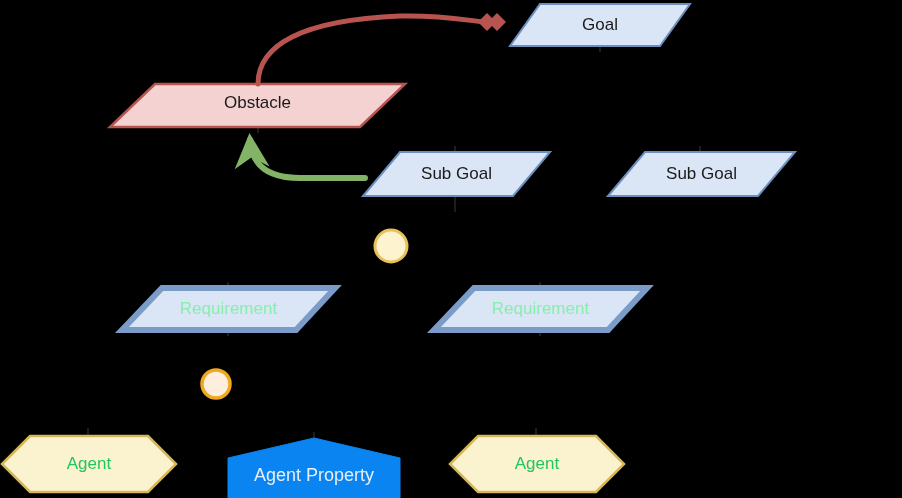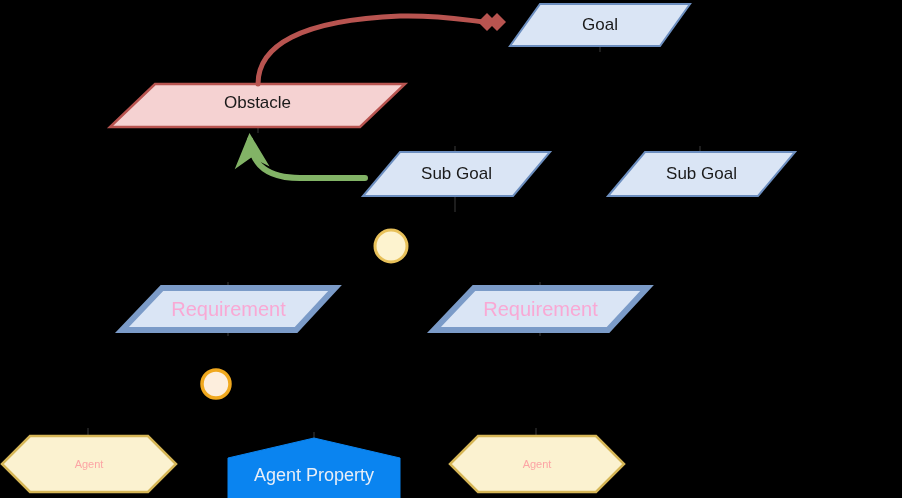--- a/index.html
+++ b/index.html
@@ -37,26 +37,26 @@
   }
   .lbl-goal {
     font-size: 17px;
     color: #1a1a1a;
   }
   .lbl-obstacle {
     font-size: 17px;
     color: #1a1a1a;
   }
   .lbl-requirement {
-    font-size: 20px;
-    color: #f9a8d4;
+    font-size: 17px;
+    color: #86efac;
   }
   .lbl-agent {
-    font-size: 11px;
-    color: #fca5a5;
+    font-size: 17px;
+    color: #22c55e;
   }
   .lbl-domprop {
     font-size: 18px;
     color: #e8eef7;
   }
 </style>
 </head>
 <body>
 
 <div id="canvas">

